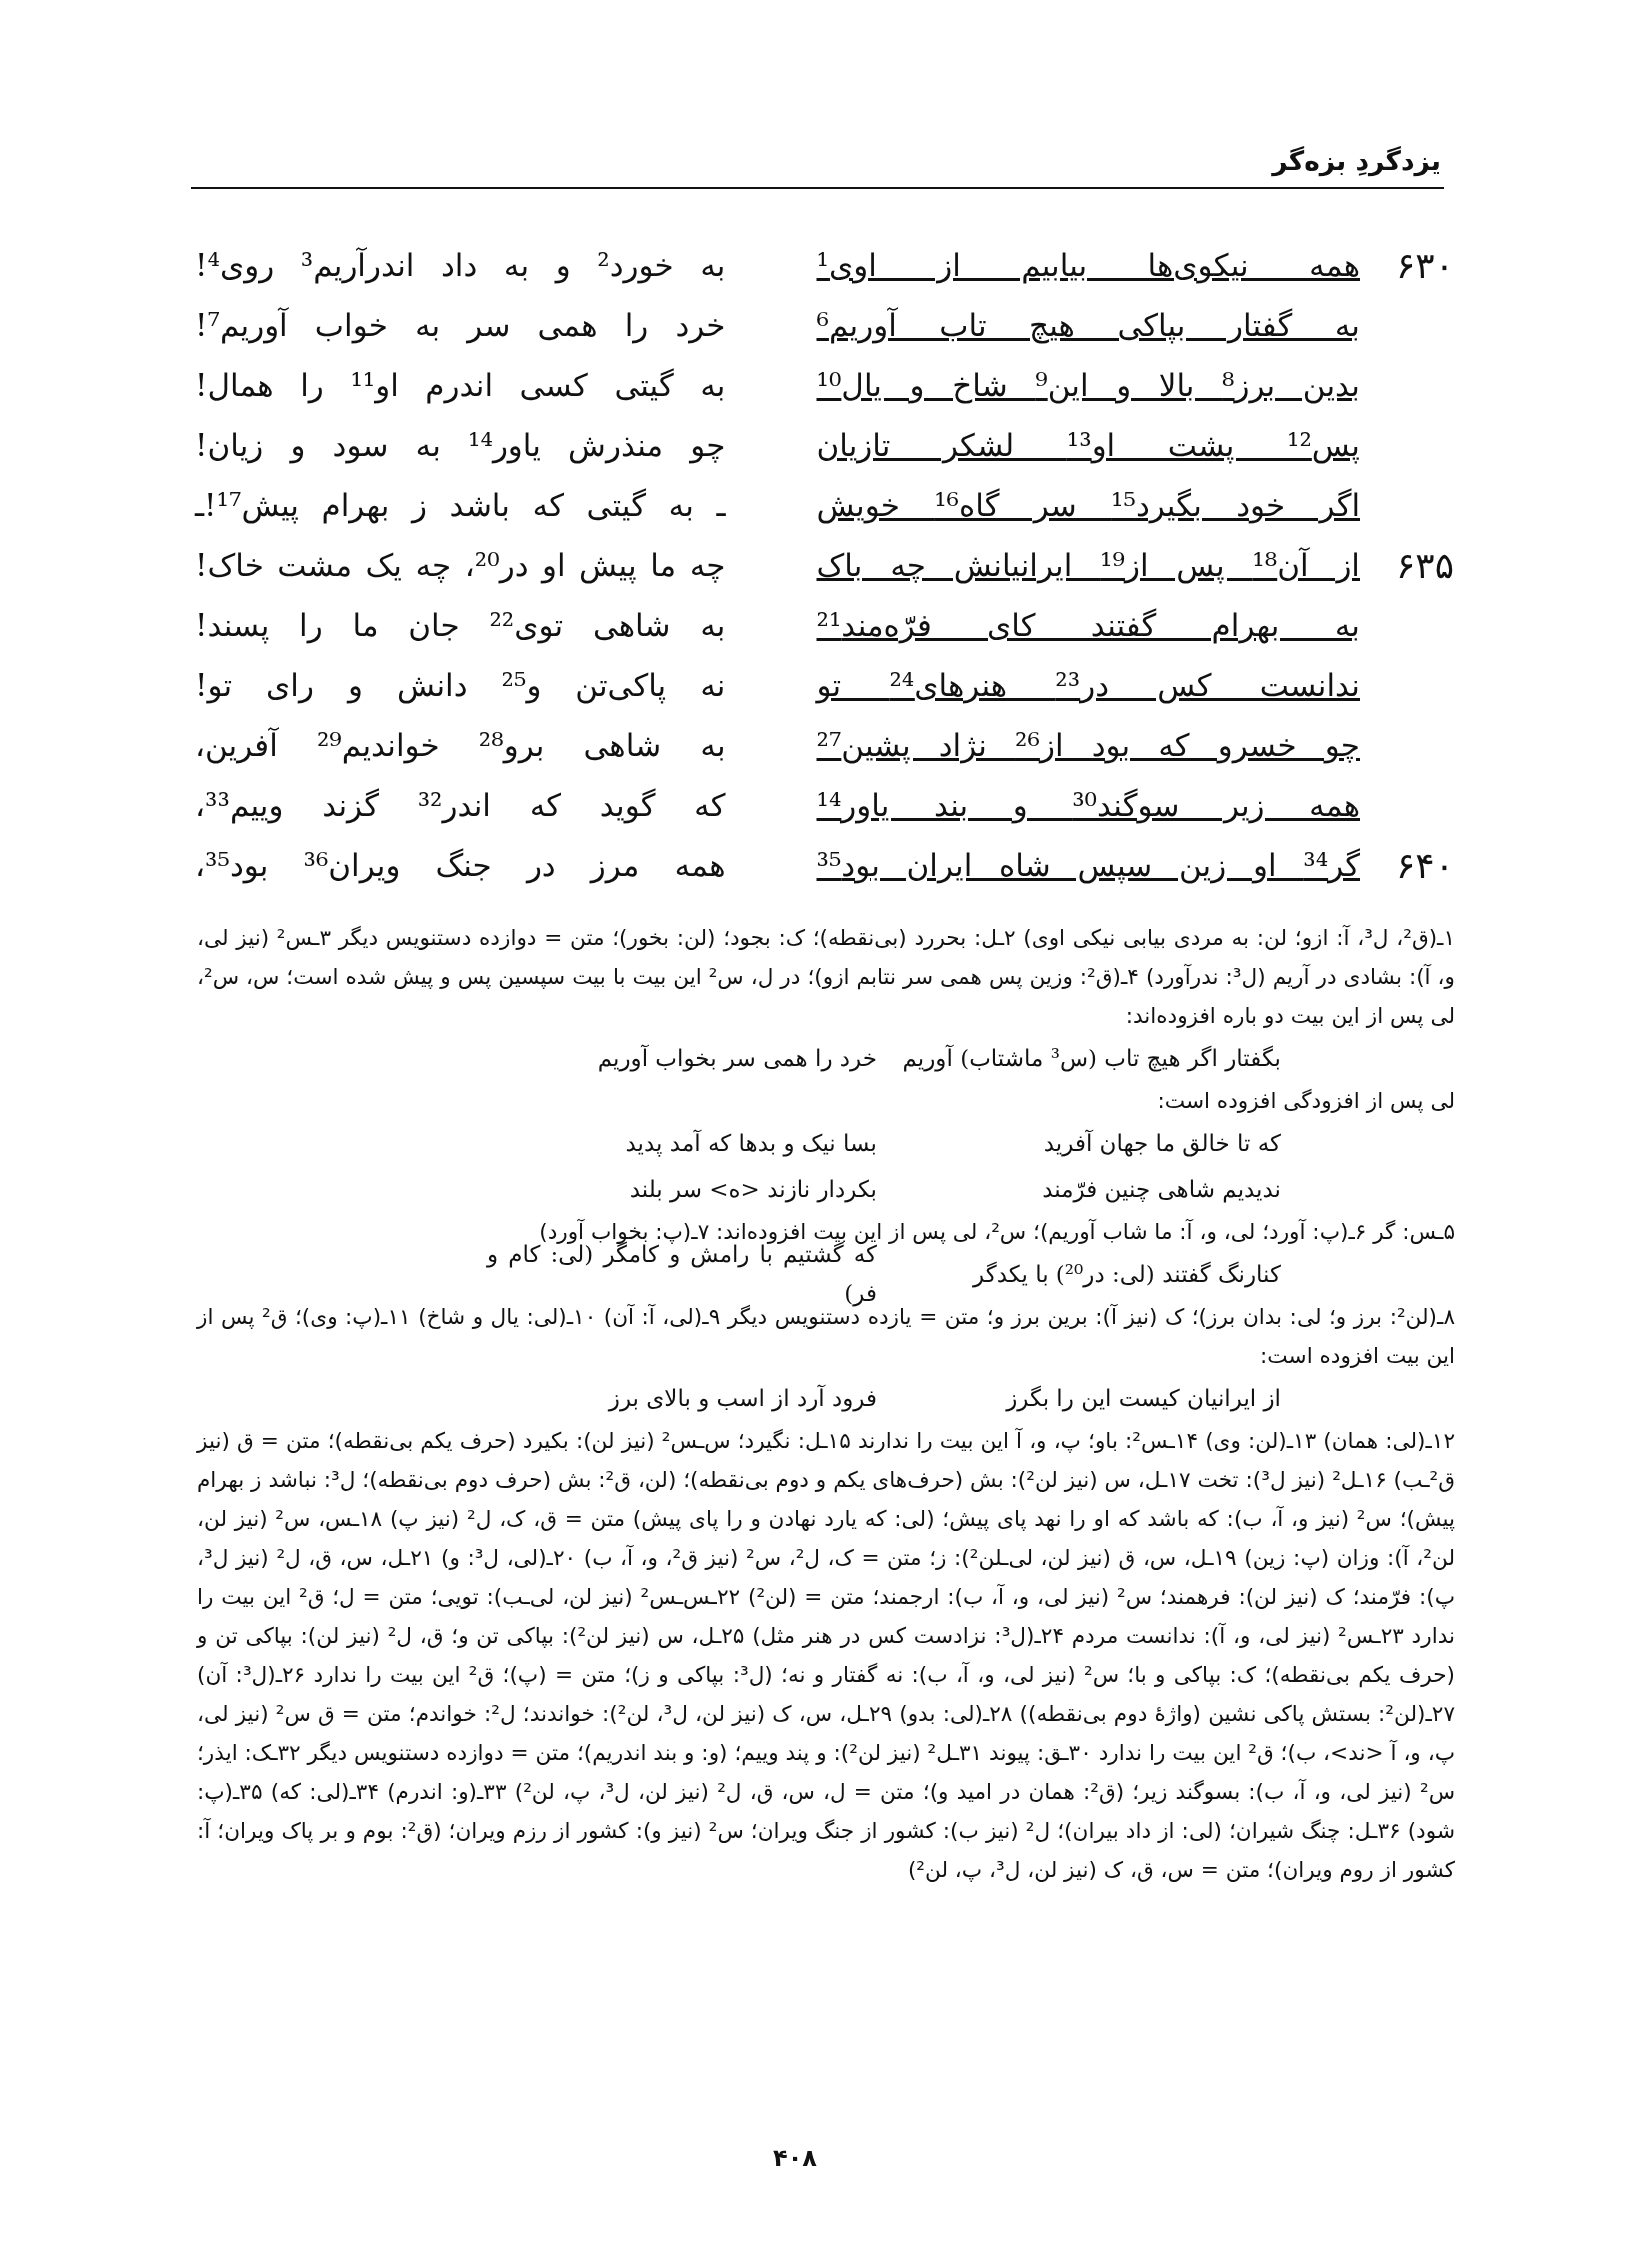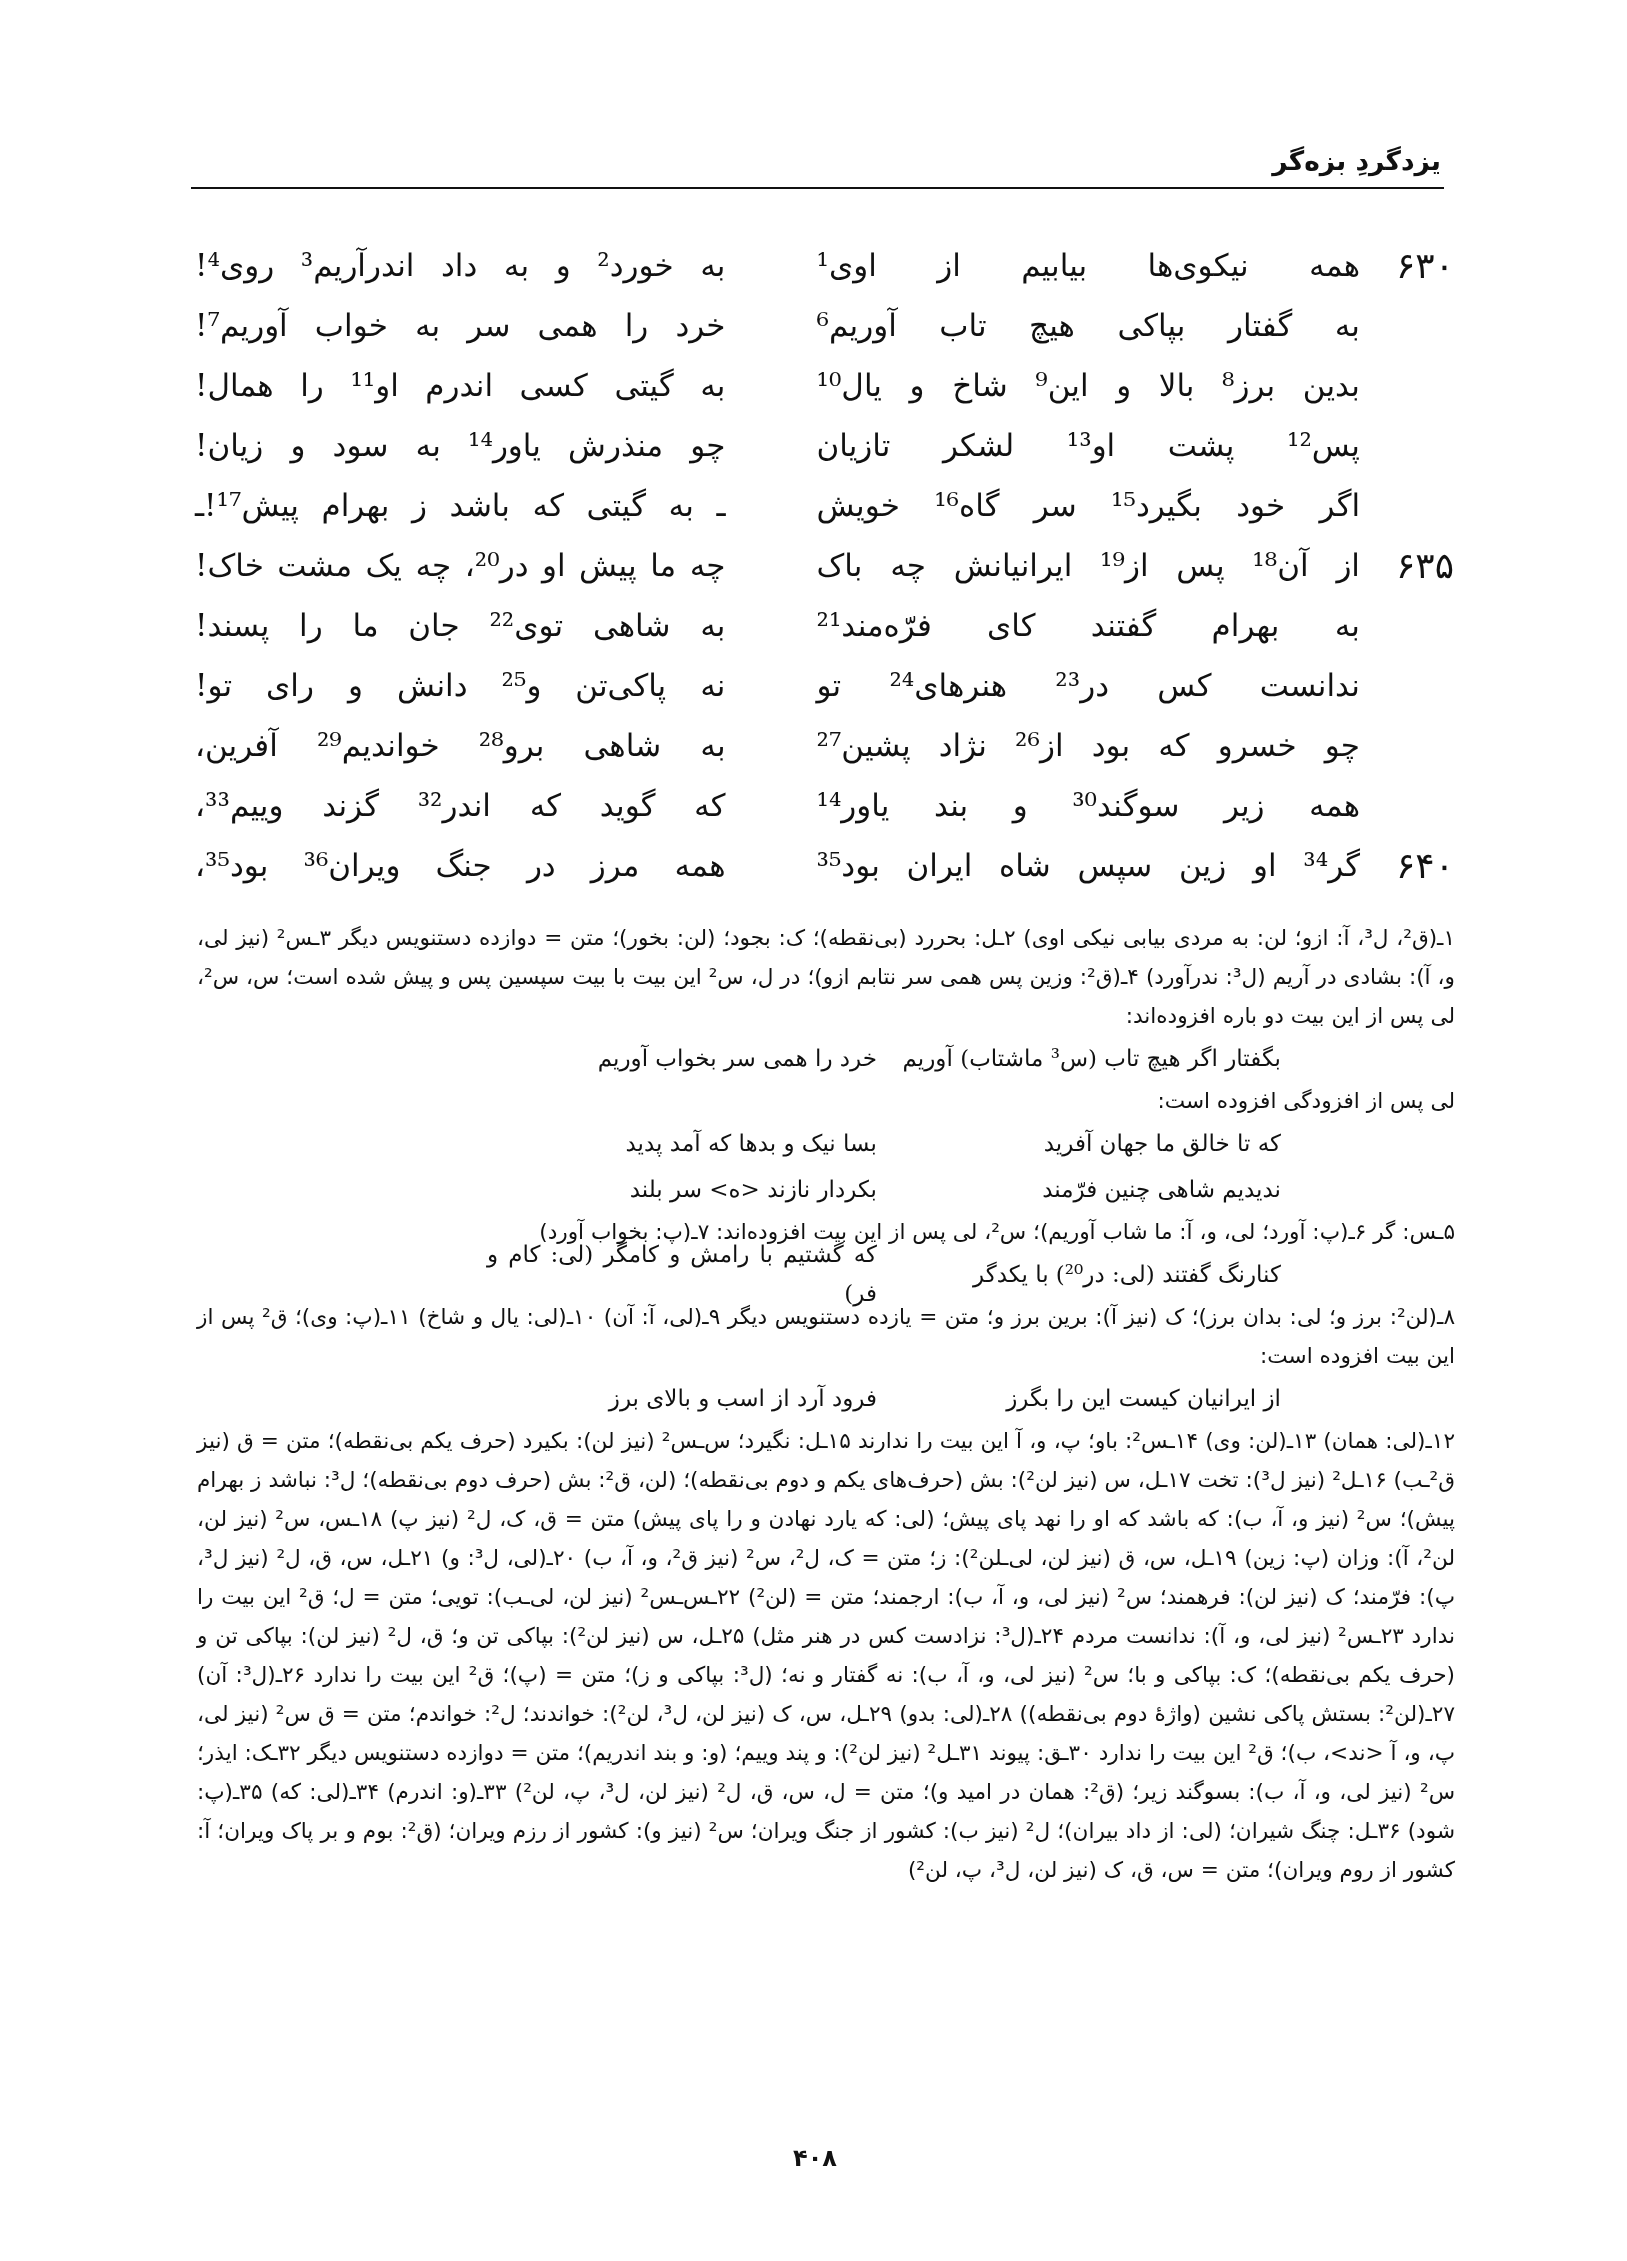--- a/index.html
+++ b/index.html
@@ -24,37 +24,37 @@
     display: flex; flex-direction: row; height: 60px; align-items: center;
     font-size: 31px; position: relative;
   }
   .lineno {
     position: absolute; right: 0; width: 63px; text-align: right;
     font-size: 36px;
   }
   .misra {
     width: 613px; text-align: justify; text-align-last: justify;
   }
-  .misra-r { margin-right: 94px; width: 585px; }
+  .misra-r { margin-right: 94px; width: 585px; text-decoration: underline; }
   .misra-l { margin-right: 91px; width: 571px; }
 
   .notes {
     position: absolute; top: 918px; left: 197px; right: 173px;
     font-family: "DejaVu Sans", sans-serif; font-size: 21.6px; line-height: 39px;
     text-align: justify;
   }
   .note-p { margin: 0; }
   .note-verse {
     display: flex; flex-direction: row; margin: 0 174px 0 0; height: 46px; align-items: center;
     font-family: "DejaVu Serif", serif; font-size: 23px;
   }
   .nv-r { width: 404px; }
   .nv-l { width: 390px; }
   .page-number {
-    position: absolute; top: 2144px; left: 773px; width: 84px; text-align: center;
+    position: absolute; top: 2144px; left: 773px; width: 84px; text-align: left;
     font-family: "DejaVu Sans", sans-serif; font-size: 24px; font-weight: bold;
   }
 </style>
 </head>
 <body>
 
 <div class="running-head">یزدگردِ بزه‌گر</div>
 <div class="head-rule"></div>
 
 <div class="poem">

